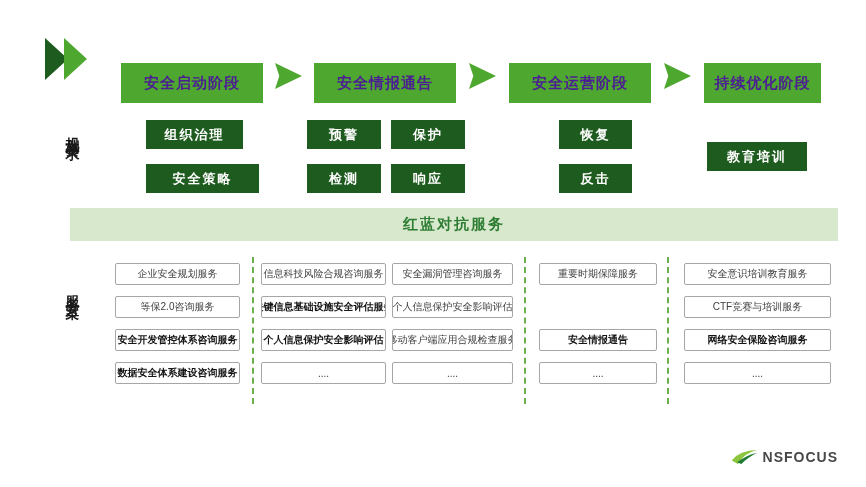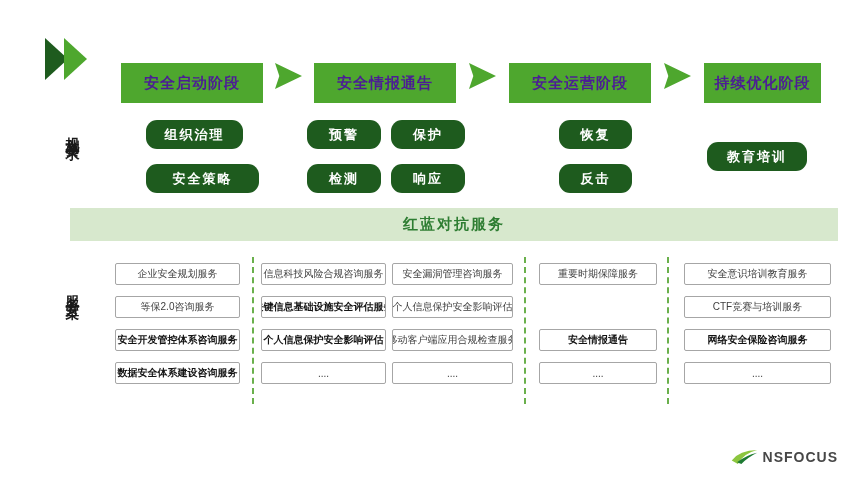--- a/index.html
+++ b/index.html
@@ -62,21 +62,20 @@
     background: var(--dark-green, #1e5b1e);
     color: #ffffff;
     font-size: 13px;
     font-weight: bold;
     letter-spacing: 2px;
     display: flex;
     align-items: center;
     justify-content: center;
     white-space: nowrap;
     overflow: hidden;
-    border-radius: 11px;
   }
   .banner {
     position: absolute;
     left: 70px;
     top: 208px;
     width: 768px;
     height: 33px;
     background: var(--banner-bg, #d7e8cd);
     color: var(--banner-text, #2e7d32);
     font-size: 15px;

